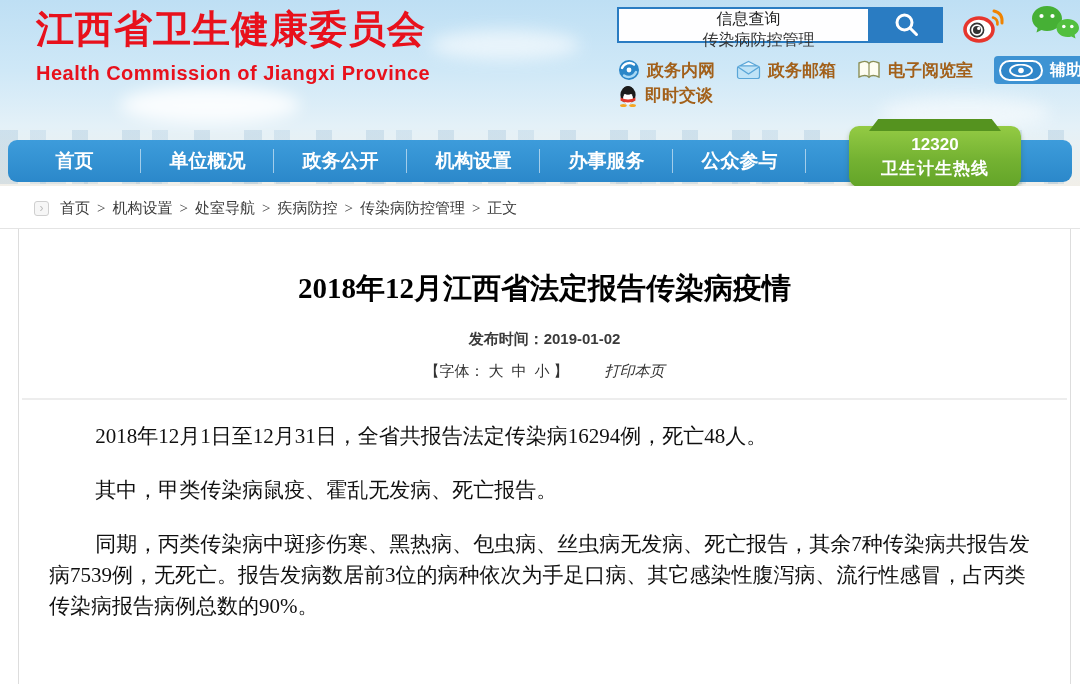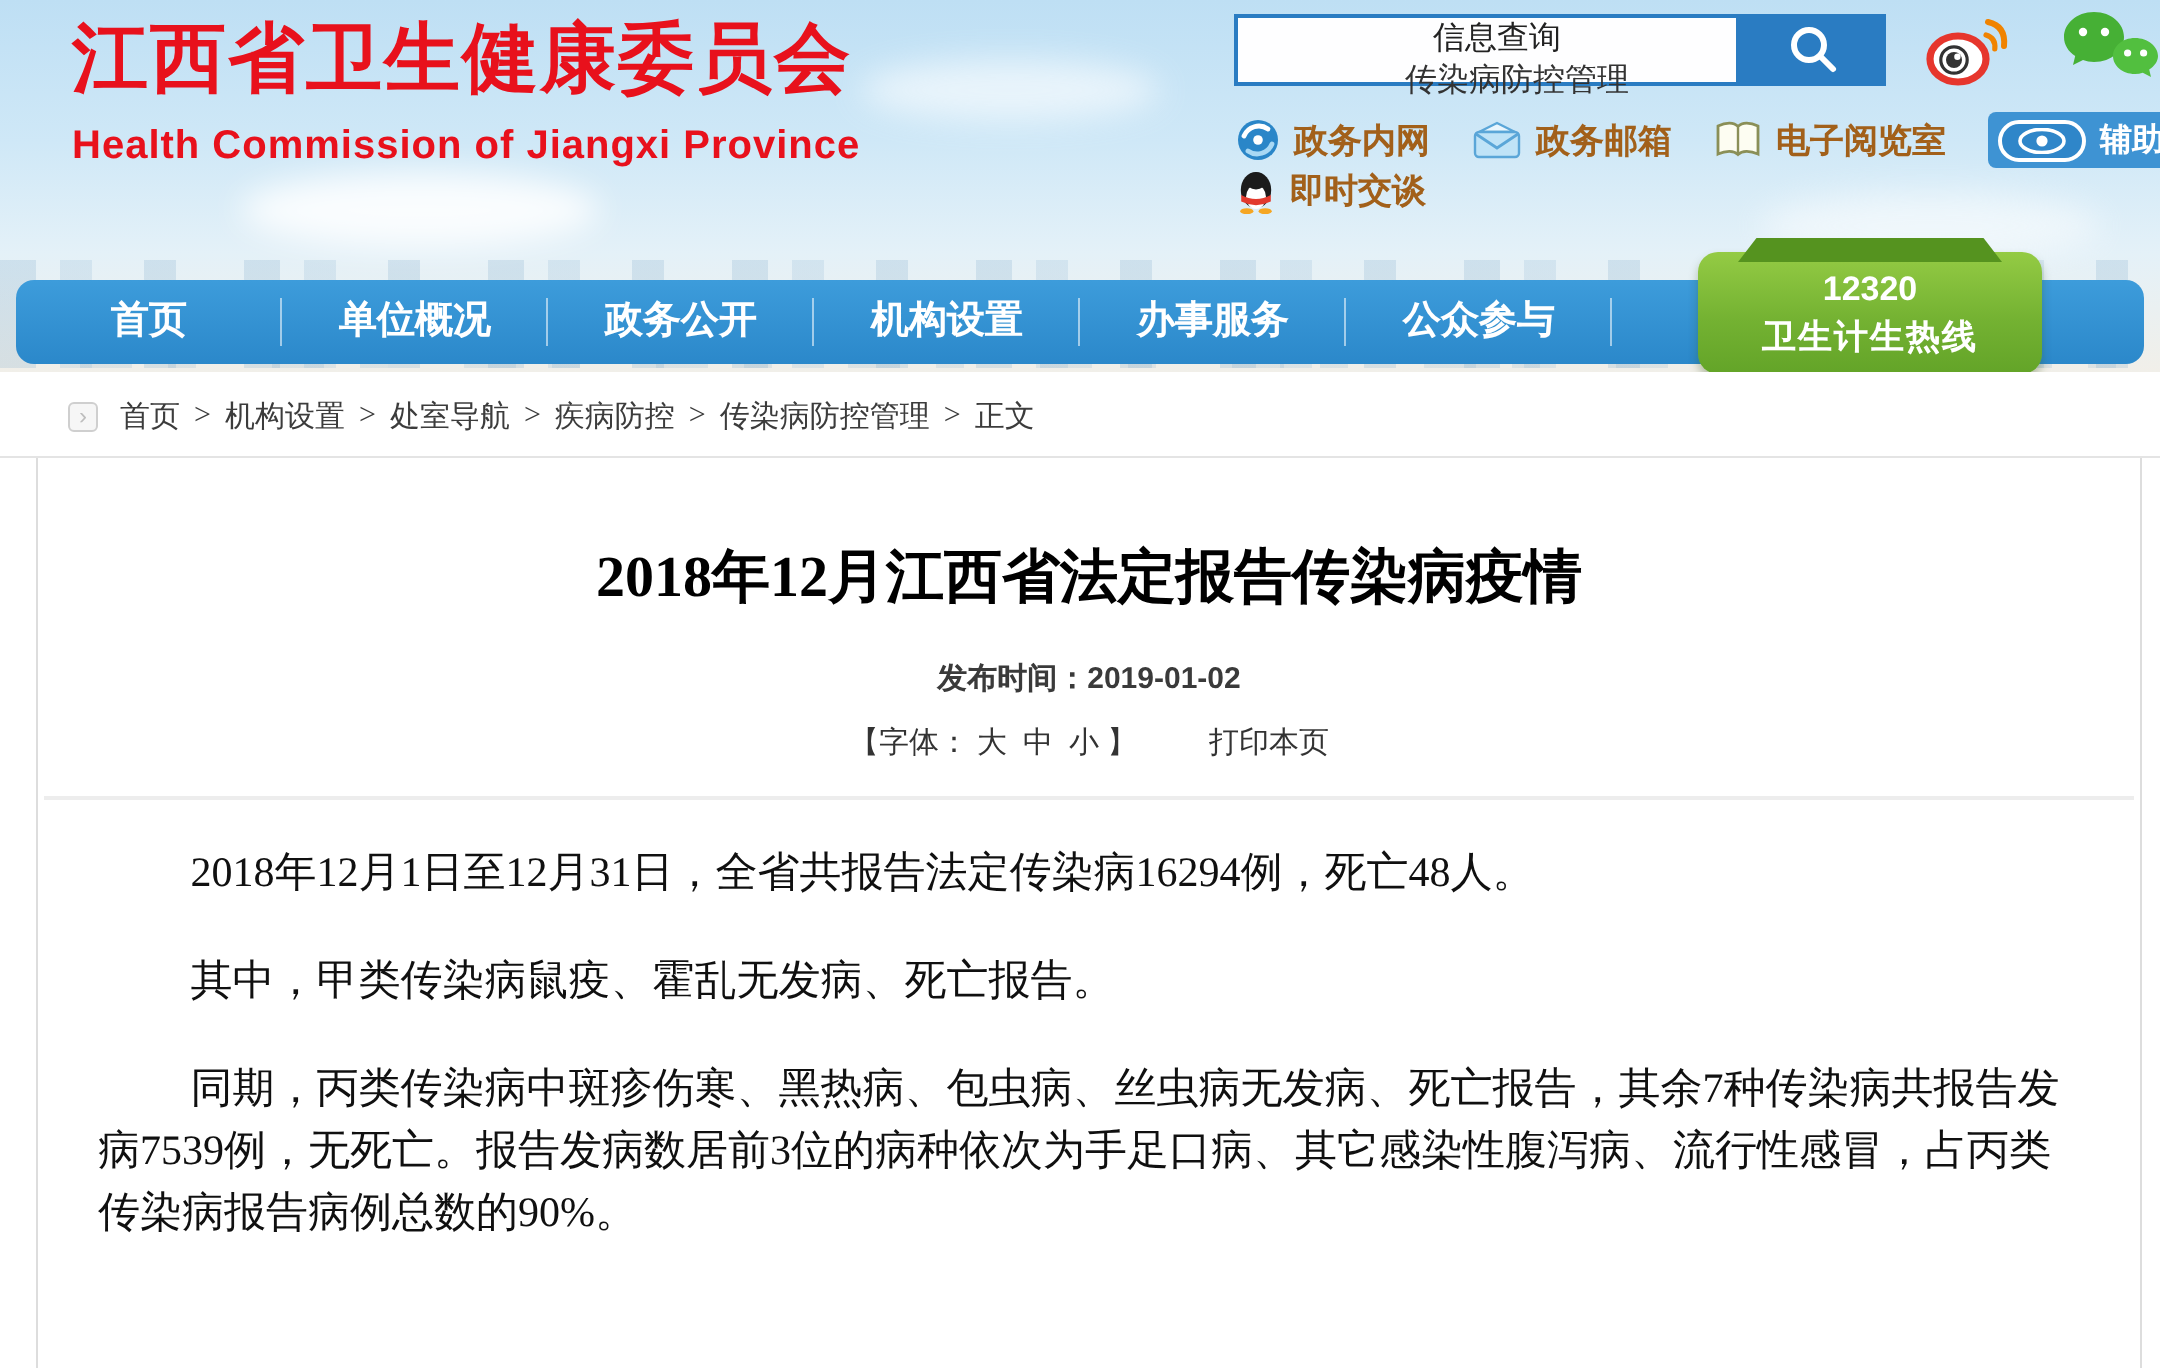--- a/index.html
+++ b/index.html
@@ -115,21 +115,21 @@
     position:absolute; top:229px; left:18px; width:1053px; height:455px;
     border-left:1px solid #dddddd; border-right:1px solid #dddddd; background:#fff;
   }
   .article-title {
     margin-top:40px; text-align:center; font-size:29px; font-weight:bold; color:#000;
     font-family:"Liberation Serif","DejaVu Serif", serif;
   }
   .pubdate { text-align:center; margin-top:21px; font-size:15px; color:#3a3a3a; font-weight:bold; }
   .meta { text-align:center; margin-top:13px; font-size:15px; color:#333; }
   .meta .fs { margin:0 4px; cursor:pointer; }
-  .meta .print { margin-left:36px; cursor:pointer; }
+  .meta .print { margin-left:36px; cursor:pointer;font-style:italic; }
   .divider { margin:17px 3px 0 3px; height:2px; background:#ededed; }
   .body { padding:0 26px 0 30px; }
   .body p {
     font-family:"Liberation Serif","DejaVu Serif", serif;
     font-size:21px; line-height:31px; color:#101010; text-indent:2.2em; margin-top:23px;
   }
   .body p.first { margin-top:21px; }
 </style>
 </head>
 <body>

